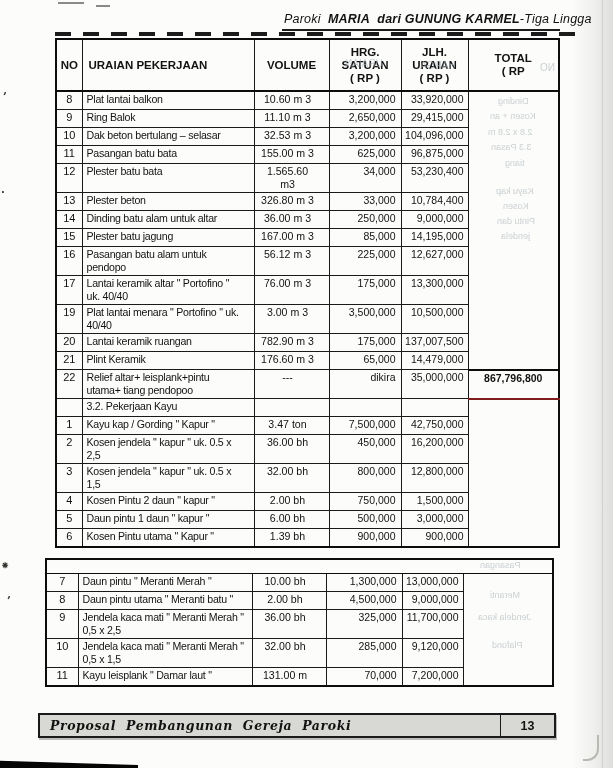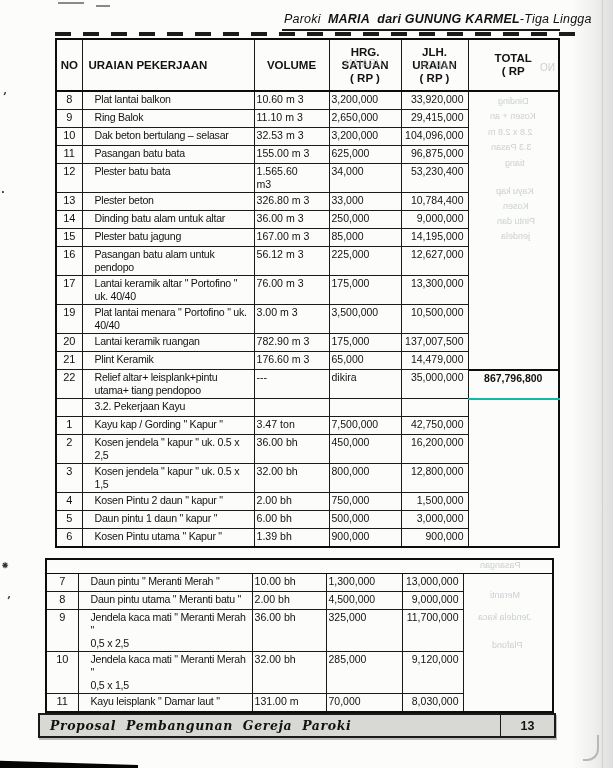--- a/index.html
+++ b/index.html
@@ -22,26 +22,26 @@
   
   table{border-collapse:collapse;table-layout:fixed;position:absolute;background:transparent;}
   #t1{left:55px;top:38px;width:503px;border:2px solid #0d0d0d;}
   #t2{left:45px;top:558px;width:507px;border:2px solid #0d0d0d;}
   th,td{border:1px solid #1a1a1a;vertical-align:middle;overflow:hidden;}
   th{height:46px;font-size:11.5px;font-weight:bold;text-align:center;white-space:pre-line;
      line-height:13px;border-bottom:2px solid #0d0d0d;padding:2px;}
   th.h-uraian{text-align:left;padding-left:6px;margin-top:17px;}
   td{height:15px;font-size:10.6px;line-height:13px;padding:1px 2px;vertical-align:top;}
   .c-no{text-align:center;font-size:11px;}
-  .c-desc{text-align:left;padding-left:12px;white-space:pre-line;letter-spacing:-0.25px;}
-  .c-vol{text-align:left;padding-right:10px;white-space:pre-line;}
-  .c-unit{text-align:left;padding-right:5px;font-size:10.5px;}
+  .c-desc{text-align:left;padding-left:4px;white-space:pre-line;letter-spacing:-0.25px;}
+  .c-vol{text-align:center;padding-right:10px;white-space:pre-line;}
+  .c-unit{text-align:right;padding-right:5px;font-size:10.5px;}
   .c-amt{text-align:right;padding-right:4px;font-size:10.5px;}
   .c-total{text-align:center;font-weight:bold;font-size:10.5px;border-top:none;border-bottom:none;}
-  .c-total.boxed{border-top:2px solid #0d0d0d;border-bottom:2px solid #14b8a6;}
+  .c-total.boxed{border-top:2px solid #0d0d0d;border-bottom:2px solid #7f1d1d;}
   .thin-row{height:11px;border-bottom:1.5px solid #0d0d0d;}
   
   .footer-bar{position:absolute;left:38px;top:713px;width:514px;height:21px;background:#d8d8d5;
     border:2px solid #1a1a1a;display:flex;align-items:center;box-shadow:1px 2px 0 rgba(0,0,0,0.25);}
   .footer-title{flex:1;padding-left:10px;font-family:"DejaVu Serif",serif;font-style:italic;font-weight:bold;
     font-size:12.5px;letter-spacing:.6px;word-spacing:5px;white-space:nowrap;}
   .footer-page{width:53px;border-left:1.5px solid #1a1a1a;height:100%;display:flex;align-items:center;
     justify-content:center;font-weight:bold;font-size:12.5px;}
   
   .bleed{position:absolute;color:#a9b3b8;opacity:.6;transform:scaleX(-1);filter:blur(.4px);
@@ -313,21 +313,21 @@
           <td class="c-vol">32.00 bh</td>
           <td class="c-unit">285,000</td>
           <td class="c-amt">9,120,000</td>
           <td class="c-total"></td>
         </tr>
         <tr class="row">
           <td class="c-no">11</td>
           <td class="c-desc">Kayu leisplank " Damar laut "</td>
           <td class="c-vol">131.00 m</td>
           <td class="c-unit">70,000</td>
-          <td class="c-amt">8,030,000</td>
+          <td class="c-amt">7,200,000</td>
           <td class="c-total"></td>
         </tr>
       </tbody>
   </table>
 
   <div class="footer-bar">
     <span class="footer-title">Proposal  Pembangunan  Gereja  Paroki</span>
     <span class="footer-page">13</span>
   </div>
 

